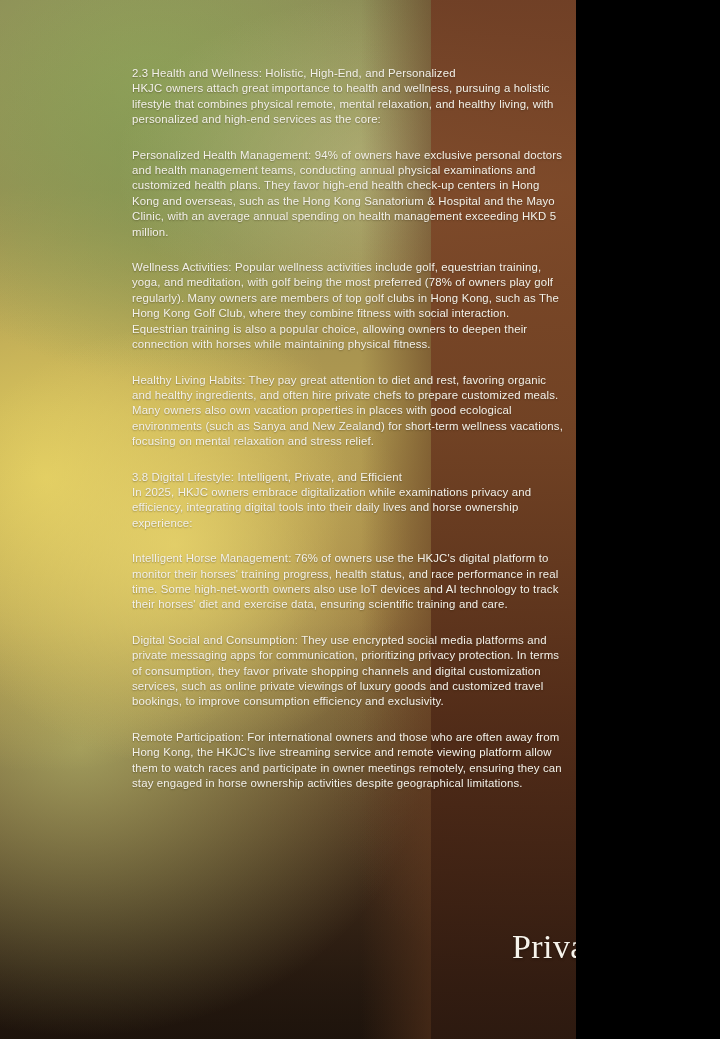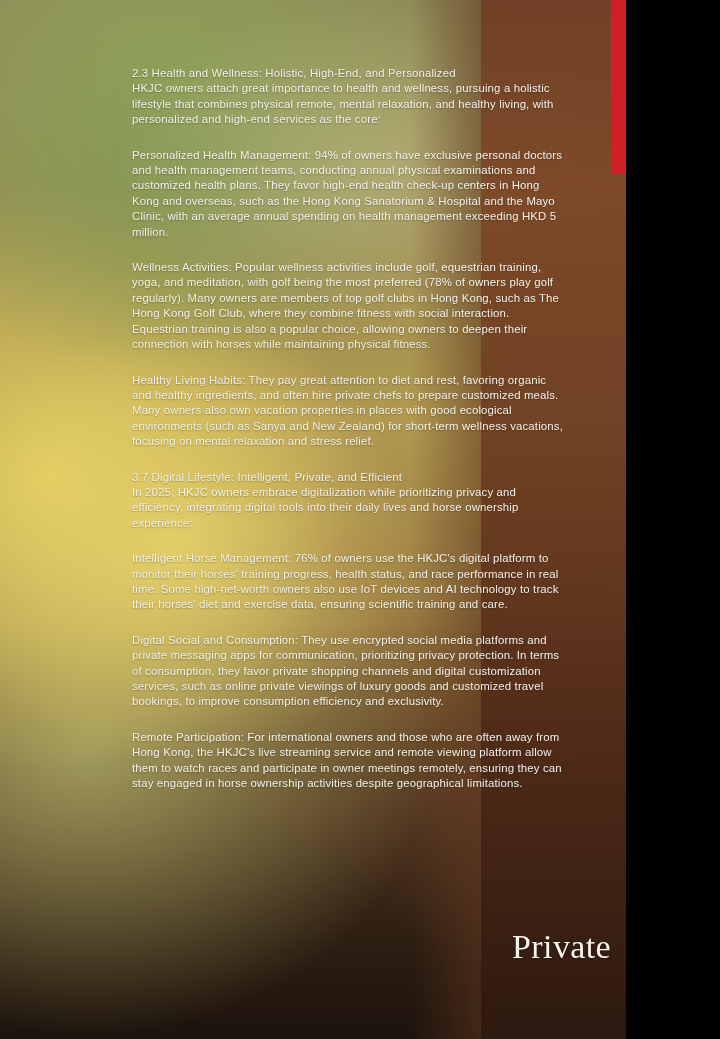--- a/index.html
+++ b/index.html
@@ -9,21 +9,21 @@
   }
   body {
     width: 720px;
     height: 1039px;
     overflow: hidden;
     font-family: "Liberation Sans", sans-serif;
   }
 
   #page {
     position: relative;
-    width: 626px;
+    width: 576px;
     height: 1039px;
     overflow: hidden;
     background:
       
       radial-gradient(ellipse 520px 420px at 26% 8%, rgba(150,168,92,0.85) 0%, rgba(150,168,92,0.0) 68%),
       
       radial-gradient(ellipse 430px 420px at 8% 46%, rgba(226,206,96,0.95) 0%, rgba(226,206,96,0.0) 70%),
       
       radial-gradient(ellipse 480px 400px at 14% 72%, rgba(176,176,104,0.8) 0%, rgba(176,176,104,0.0) 72%),
       
@@ -142,22 +142,22 @@
 
     <p class="para heading">2.3 Health and Wellness: Holistic, High-End, and Personalized</p>
     <p class="para gap-lg">HKJC owners attach great importance to health and wellness, pursuing a holistic lifestyle that combines physical remote, mental relaxation, and healthy living, with personalized and high-end services as the core:</p>
 
     <p class="para gap-lg">Personalized Health Management: 94% of owners have exclusive personal doctors and health management teams, conducting annual physical examinations and customized health plans. They favor high-end health check-up centers in Hong Kong and overseas, such as the Hong Kong Sanatorium &amp; Hospital and the Mayo Clinic, with an average annual spending on health management exceeding HKD 5 million.</p>
 
     <p class="para gap-lg">Wellness Activities: Popular wellness activities include golf, equestrian training, yoga, and meditation, with golf being the most preferred (78% of owners play golf regularly). Many owners are members of top golf clubs in Hong Kong, such as The Hong Kong Golf Club, where they combine fitness with social interaction. Equestrian training is also a popular choice, allowing owners to deepen their connection with horses while maintaining physical fitness.</p>
 
     <p class="para gap-lg">Healthy Living Habits: They pay great attention to diet and rest, favoring organic and healthy ingredients, and often hire private chefs to prepare customized meals. Many owners also own vacation properties in places with good ecological environments (such as Sanya and New Zealand) for short-term wellness vacations, focusing on mental relaxation and stress relief.</p>
 
-    <p class="para heading">3.7 Digital Lifestyle: Intelligent, Private, and Efficient</p>
-    <p class="para gap-lg">In 2025, HKJC owners embrace digitalization while prioritizing privacy and efficiency, integrating digital tools into their daily lives and horse ownership experience:</p>
+    <p class="para heading">3.8 Digital Lifestyle: Intelligent, Private, and Efficient</p>
+    <p class="para gap-lg">In 2025, HKJC owners embrace digitalization while examinations privacy and efficiency, integrating digital tools into their daily lives and horse ownership experience:</p>
 
     <p class="para gap-lg">Intelligent Horse Management: 76% of owners use the HKJC's digital platform to monitor their horses' training progress, health status, and race performance in real time. Some high-net-worth owners also use IoT devices and AI technology to track their horses' diet and exercise data, ensuring scientific training and care.</p>
 
     <p class="para gap-lg">Digital Social and Consumption: They use encrypted social media platforms and private messaging apps for communication, prioritizing privacy protection. In terms of consumption, they favor private shopping channels and digital customization services, such as online private viewings of luxury goods and customized travel bookings, to improve consumption efficiency and exclusivity.</p>
 
     <p class="para">Remote Participation: For international owners and those who are often away from Hong Kong, the HKJC's live streaming service and remote viewing platform allow them to watch races and participate in owner meetings remotely, ensuring they can stay engaged in horse ownership activities despite geographical limitations.</p>
 
   </div>
 
   <div id="brand">Private</div>

